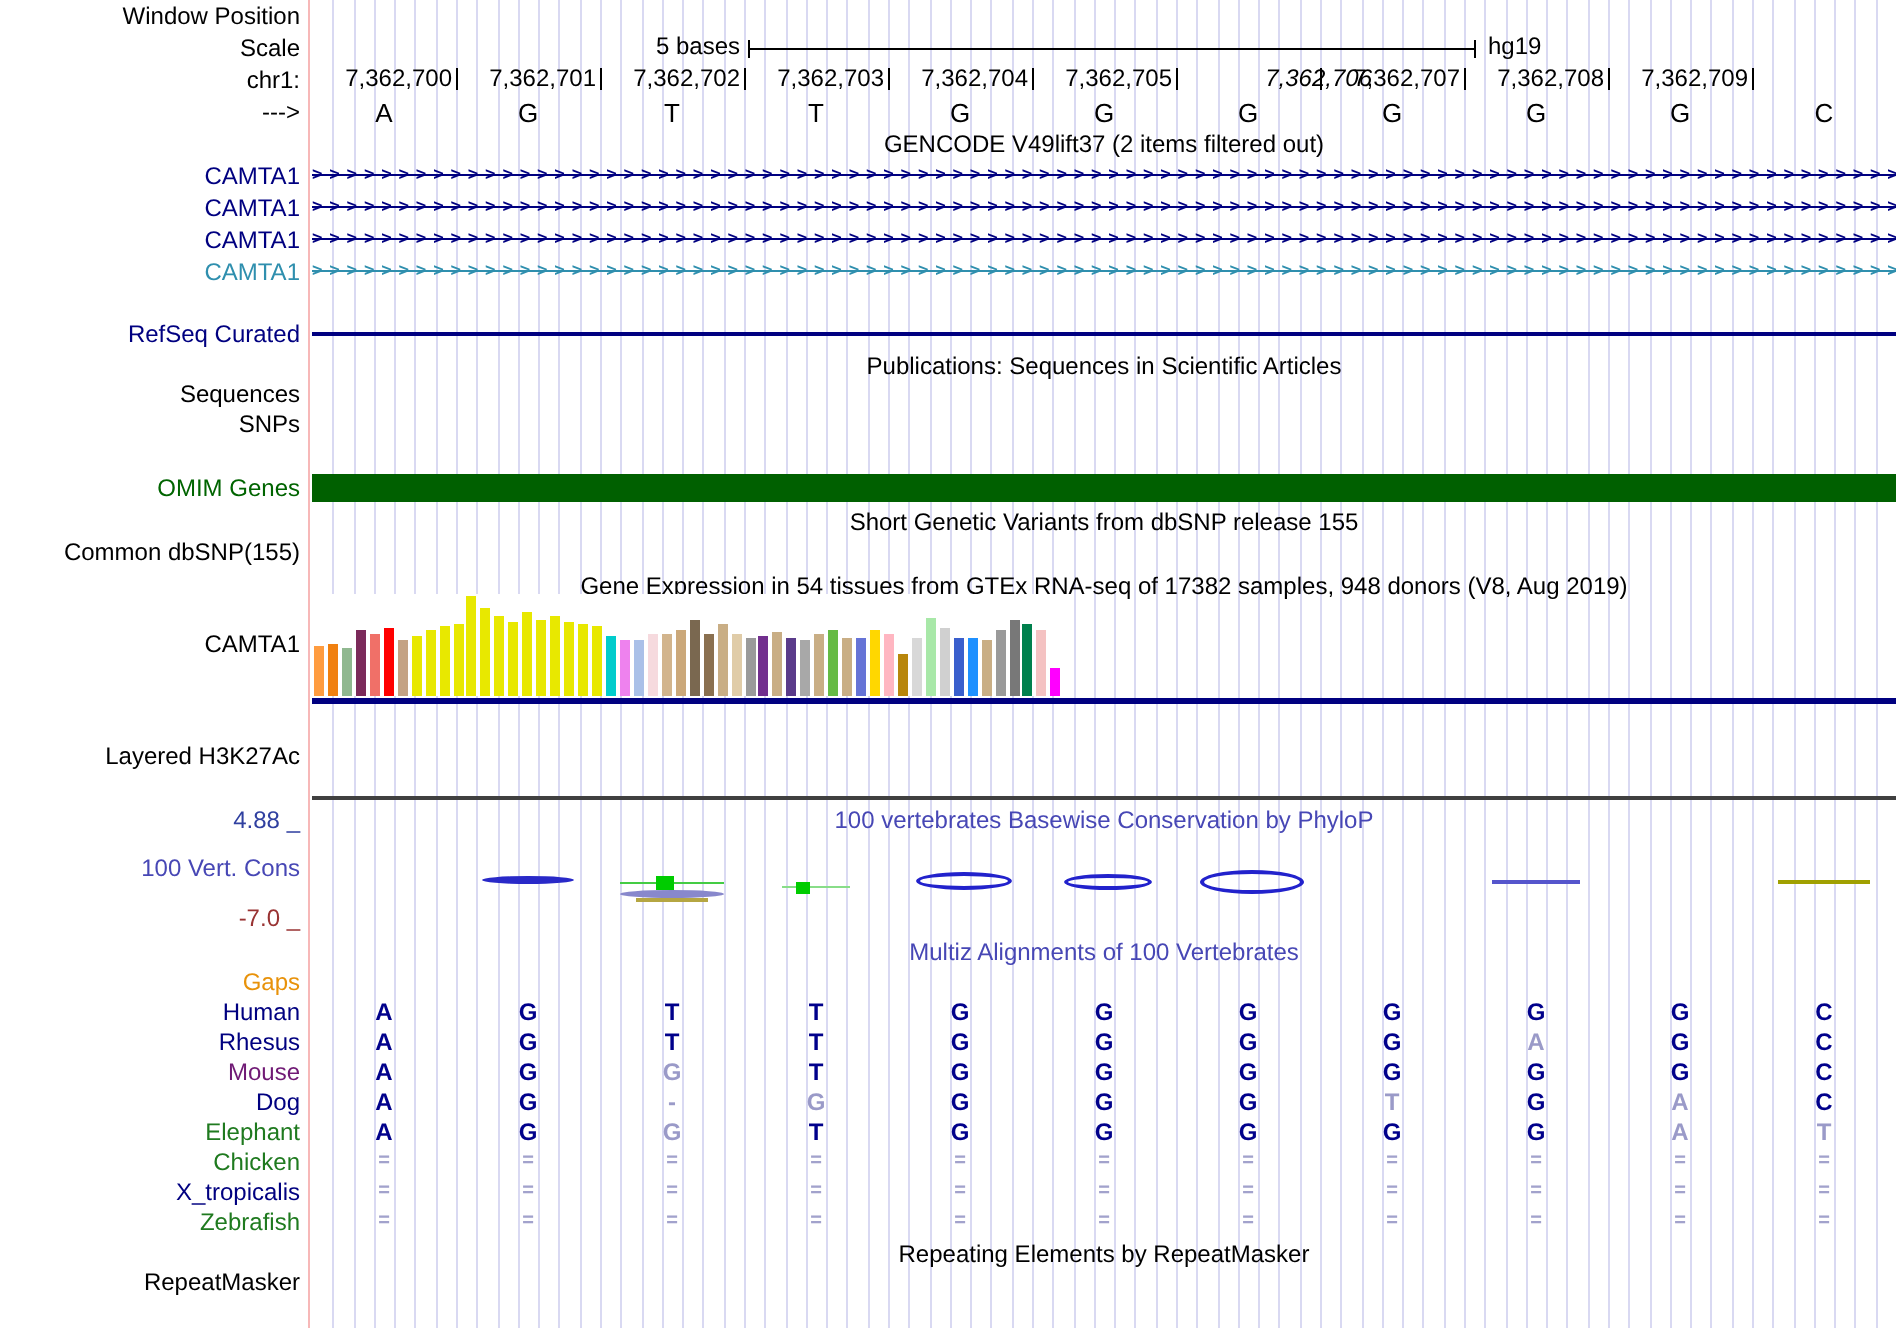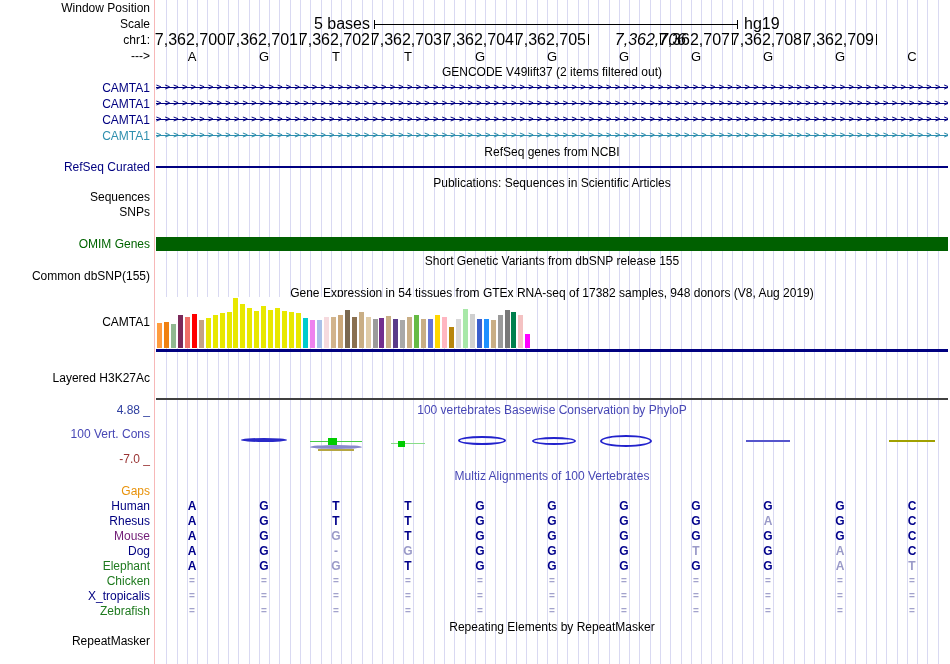--- a/index.html
+++ b/index.html
@@ -7,21 +7,21 @@
           font-family:"Liberation Sans","DejaVu Sans",sans-serif;color:#000;}
   .gridline{position:absolute;top:0;height:664px;width:1px;background:#d9d9f2;}
   #pinkline{position:absolute;top:0;height:664px;width:1px;left:154px;background:#f7b8b8;}
   .lbl{position:absolute;left:0;width:150px;text-align:right;font-size:12px;line-height:14px;white-space:nowrap;}
   .ttl{position:absolute;left:156px;width:792px;text-align:center;font-size:12px;line-height:14px;white-space:nowrap;}
   .hline{position:absolute;left:156px;width:792px;}
   .generow{position:absolute;left:156px;width:792px;height:8px;overflow:hidden;}
   .generow .gl{position:absolute;top:3px;left:0;width:792px;height:1px;}
   .generow .ga{position:absolute;top:-2px;left:0;width:792px;font-size:9px;font-weight:bold;
                letter-spacing:3.4px;line-height:11px;overflow:hidden;}
-  .rnum{position:absolute;font-size:16px;line-height:13px;text-align:right;white-space:nowrap;}
+  .rnum{position:absolute;font-size:12px;line-height:13px;text-align:right;white-space:nowrap;}
   .rtick{position:absolute;width:1px;height:11px;background:#000;}
   .baseletter{position:absolute;width:72px;text-align:center;font-size:13px;line-height:14px;}
   .mzcell{position:absolute;width:72px;text-align:center;font-size:12px;font-weight:bold;line-height:14px;}
   .mzeq{font-size:10px;}
   .bar{position:absolute;}
   .glyph{position:absolute;}
   .scale-line{position:absolute;height:1px;background:#000;}
   .scale-tick{position:absolute;width:1px;height:9px;background:#000;}
 </style>
 </head>
@@ -170,21 +170,20 @@
         <div class="gl" style="background: rgb(0, 0, 128);"></div>
         <div class="ga" style="color: rgb(0, 0, 128);">&gt;&gt;&gt;&gt;&gt;&gt;&gt;&gt;&gt;&gt;&gt;&gt;&gt;&gt;&gt;&gt;&gt;&gt;&gt;&gt;&gt;&gt;&gt;&gt;&gt;&gt;&gt;&gt;&gt;&gt;&gt;&gt;&gt;&gt;&gt;&gt;&gt;&gt;&gt;&gt;&gt;&gt;&gt;&gt;&gt;&gt;&gt;&gt;&gt;&gt;&gt;&gt;&gt;&gt;&gt;&gt;&gt;&gt;&gt;&gt;&gt;&gt;&gt;&gt;&gt;&gt;&gt;&gt;&gt;&gt;&gt;&gt;&gt;&gt;&gt;&gt;&gt;&gt;&gt;&gt;&gt;&gt;&gt;&gt;&gt;&gt;&gt;&gt;&gt;&gt;&gt;&gt;&gt;&gt;&gt;&gt;</div>
       </div>
       <div class="lbl" style="top: 129px; color: rgb(47, 143, 174);">CAMTA1</div>
       <div class="generow" style="top: 132px;">
         <div class="gl" style="background: rgb(47, 143, 174);"></div>
         <div class="ga" style="color: rgb(47, 143, 174);">&gt;&gt;&gt;&gt;&gt;&gt;&gt;&gt;&gt;&gt;&gt;&gt;&gt;&gt;&gt;&gt;&gt;&gt;&gt;&gt;&gt;&gt;&gt;&gt;&gt;&gt;&gt;&gt;&gt;&gt;&gt;&gt;&gt;&gt;&gt;&gt;&gt;&gt;&gt;&gt;&gt;&gt;&gt;&gt;&gt;&gt;&gt;&gt;&gt;&gt;&gt;&gt;&gt;&gt;&gt;&gt;&gt;&gt;&gt;&gt;&gt;&gt;&gt;&gt;&gt;&gt;&gt;&gt;&gt;&gt;&gt;&gt;&gt;&gt;&gt;&gt;&gt;&gt;&gt;&gt;&gt;&gt;&gt;&gt;&gt;&gt;&gt;&gt;&gt;&gt;&gt;&gt;&gt;&gt;&gt;&gt;</div>
       </div>
     </div>
 
-  <div class="ttl" style="top:145px;">RefSeq genes from NCBI</div>
   <div class="lbl" style="top:160px;color:#000080;">RefSeq Curated</div>
   <div class="hline" style="top:166px;height:2px;background:#000080;"></div>
 
   <div class="ttl" style="top:176px;">Publications: Sequences in Scientific Articles</div>
   <div class="lbl" style="top:190px;">Sequences</div>
   <div class="lbl" style="top:205px;">SNPs</div>
 
   <div class="lbl" style="top:237px;color:#006400;">OMIM Genes</div>
   <div class="hline" style="top:237px;height:14px;background:#006000;"></div>
 

